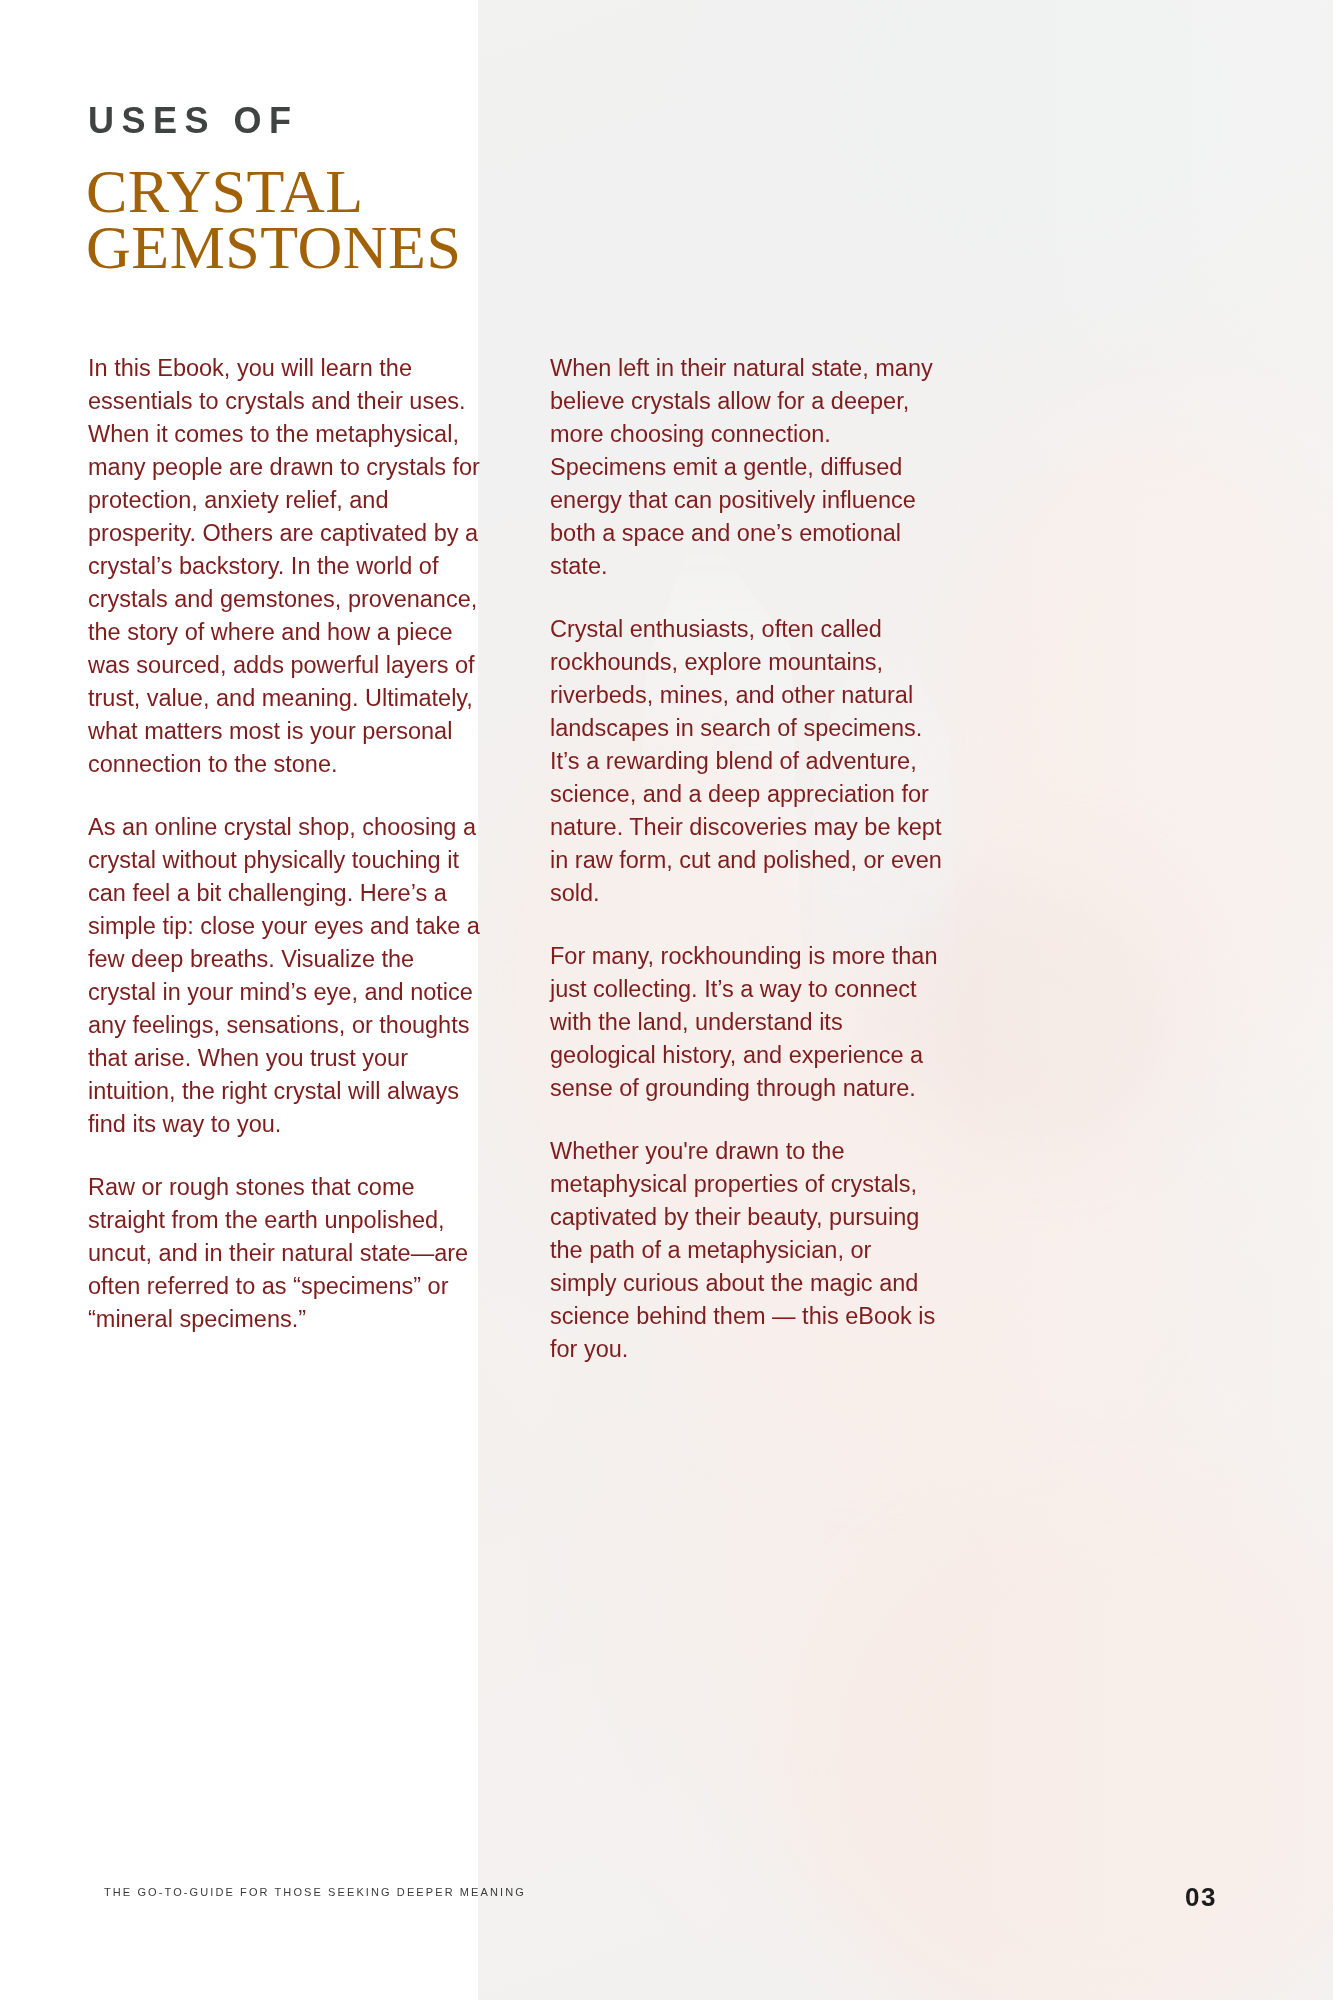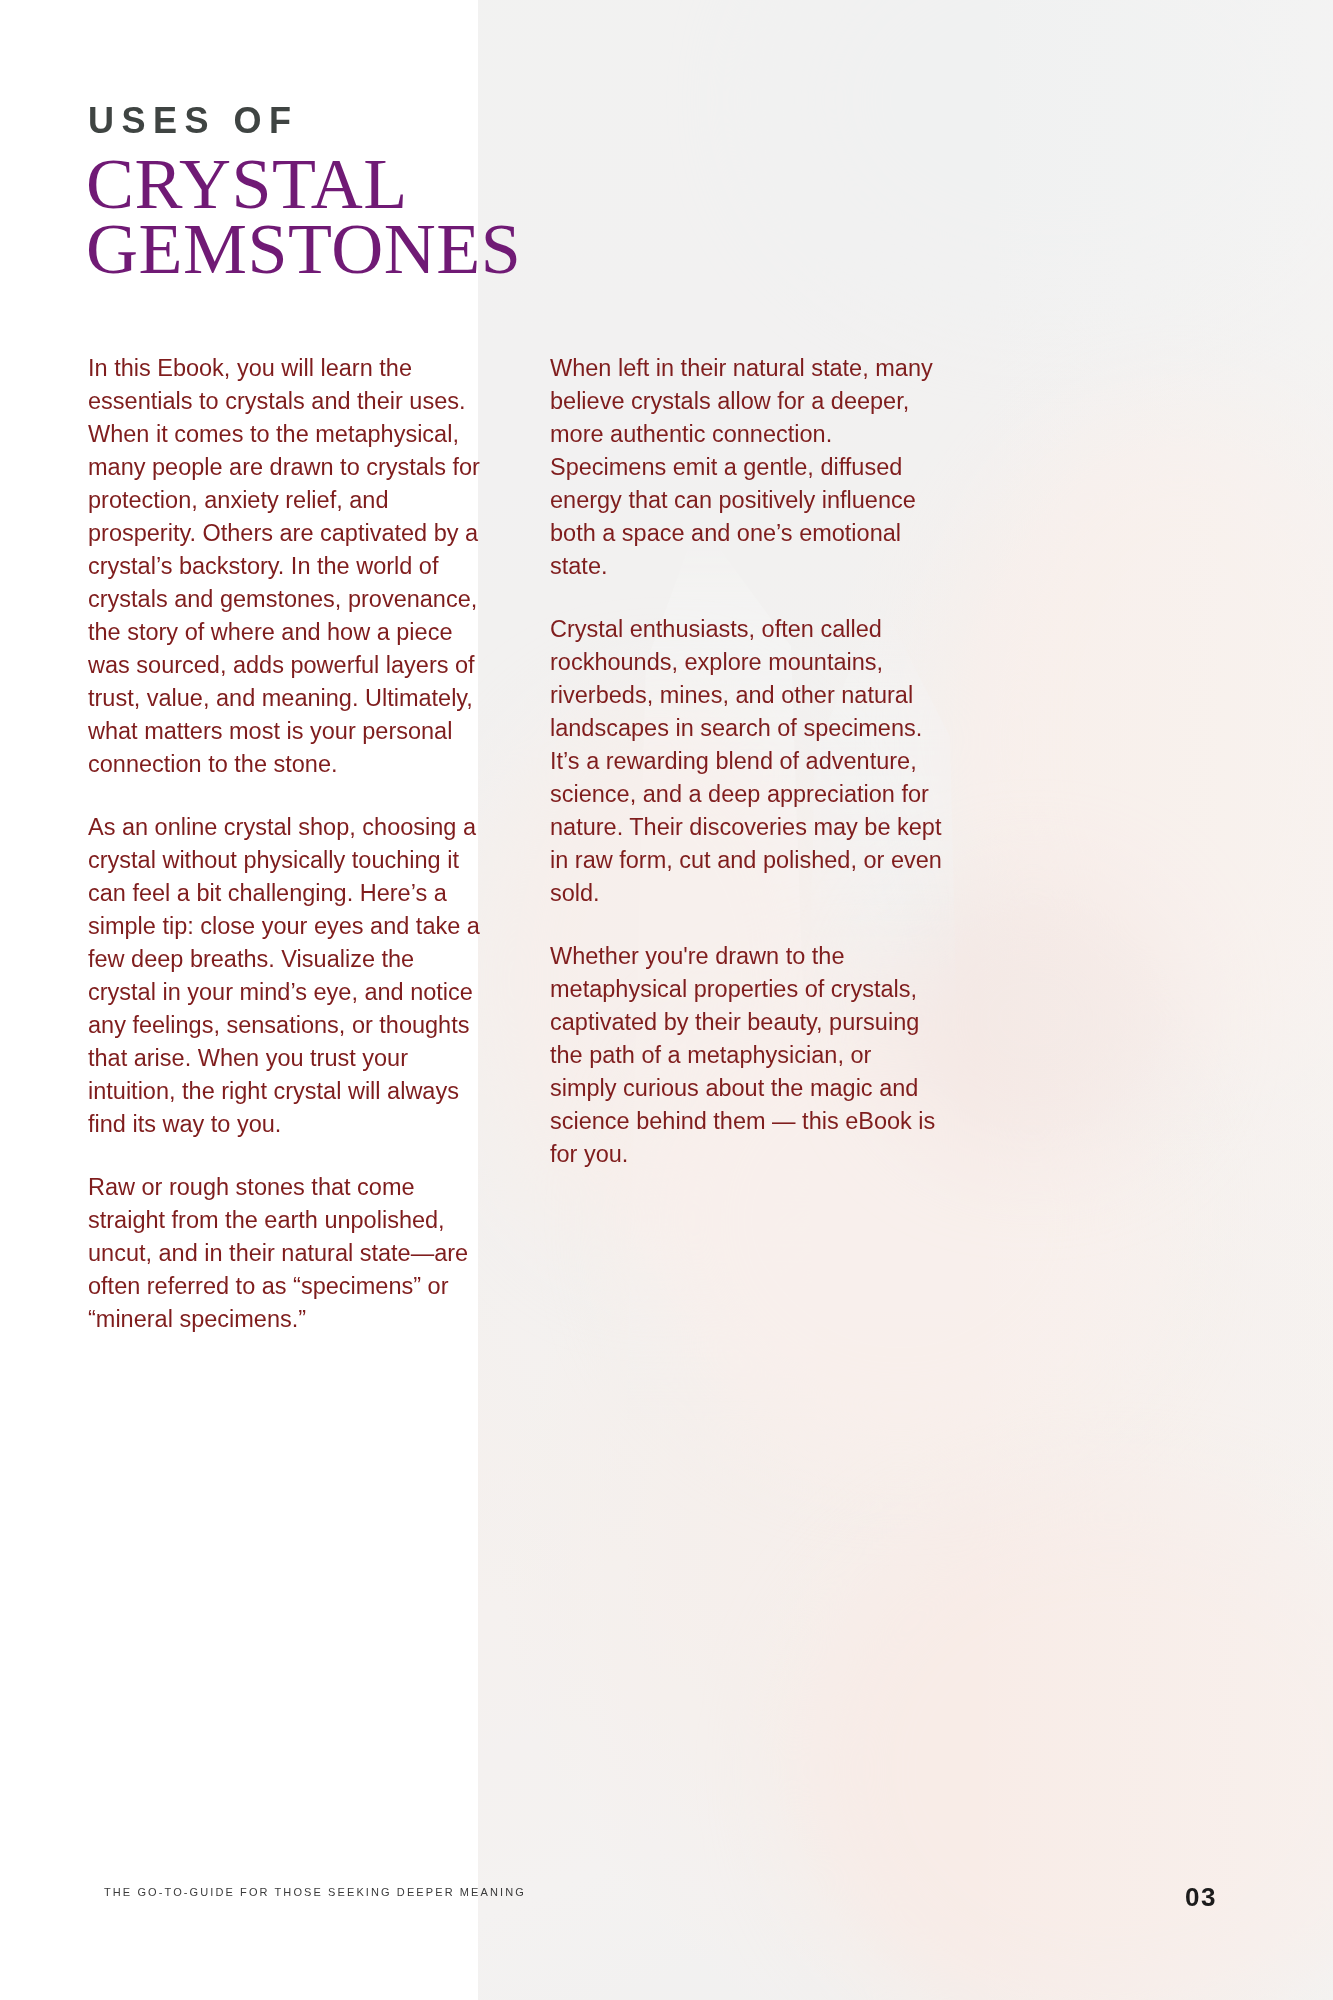--- a/index.html
+++ b/index.html
@@ -126,25 +126,25 @@
     font-size: 36px;
     font-weight: 700;
     letter-spacing: 7.5px;
     color: #3f4442;
     line-height: 1;
   }
 
   .title-serif {
     position: absolute;
     left: 86px;
-    top: 152px;
+    top: 164px;
     font-family: "Liberation Serif", serif;
-    font-size: 72px;
+    font-size: 62px;
     line-height: 0.90;
-    color: #701a75;
+    color: #a16207;
     letter-spacing: 0.5px;
     white-space: nowrap;
   }
   .title-serif .tline { display: block; }
 
   .columns {
     position: absolute;
     left: 0;
     top: 352px;
     width: 1333px;
@@ -218,22 +218,23 @@
 
     <div class="columns">
 
       <div class="col col-left">
         <p>In this Ebook, you will learn the essentials to crystals and their uses.  When it comes to the metaphysical, many people are drawn to crystals for protection, anxiety relief, and prosperity. Others are captivated by a crystal’s backstory. In the world of crystals and gemstones, provenance, the story of where and how a piece was sourced, adds powerful layers of trust, value, and meaning. Ultimately, what matters most is your personal connection to the stone.</p>
         <p>As an online crystal shop, choosing a crystal without physically touching it can feel a bit challenging. Here’s a simple tip: close your eyes and take a few deep breaths. Visualize the crystal in your mind’s eye, and notice any feelings, sensations, or thoughts that arise. When you trust your intuition, the right crystal will always find its way to you.</p>
         <p>Raw or rough stones that come straight from the earth unpolished, uncut, and in their natural state—are often referred to as “specimens” or “mineral specimens.”</p>
       </div>
 
       <div class="col col-right">
-        <p>When left in their natural state, many believe crystals allow for a deeper, more authentic connection. Specimens emit a gentle, diffused energy that can positively influence both a space and one’s emotional state.</p>
+        <p>When left in their natural state, many believe crystals allow for a deeper, more choosing connection. Specimens emit a gentle, diffused energy that can positively influence both a space and one’s emotional state.</p>
         <p>Crystal enthusiasts, often called rockhounds, explore mountains, riverbeds, mines, and other natural landscapes in search of specimens. It’s a rewarding blend of adventure, science, and a deep appreciation for nature. Their discoveries may be kept in raw form, cut and polished, or even sold.</p>
+        <p>For many, rockhounding is more than just collecting. It’s a way to connect with the land, understand its geological history, and experience a sense of grounding through nature.</p>
         <p>Whether you're drawn to the metaphysical properties of crystals, captivated by their beauty, pursuing the path of a metaphysician, or simply curious about the magic and science behind them — this eBook is for you.</p>
       </div>
 
     </div>
 
     <div class="footer-note">THE GO-TO-GUIDE FOR THOSE SEEKING DEEPER MEANING</div>
 
     <div class="footer-page">03</div>
 
   </div>

